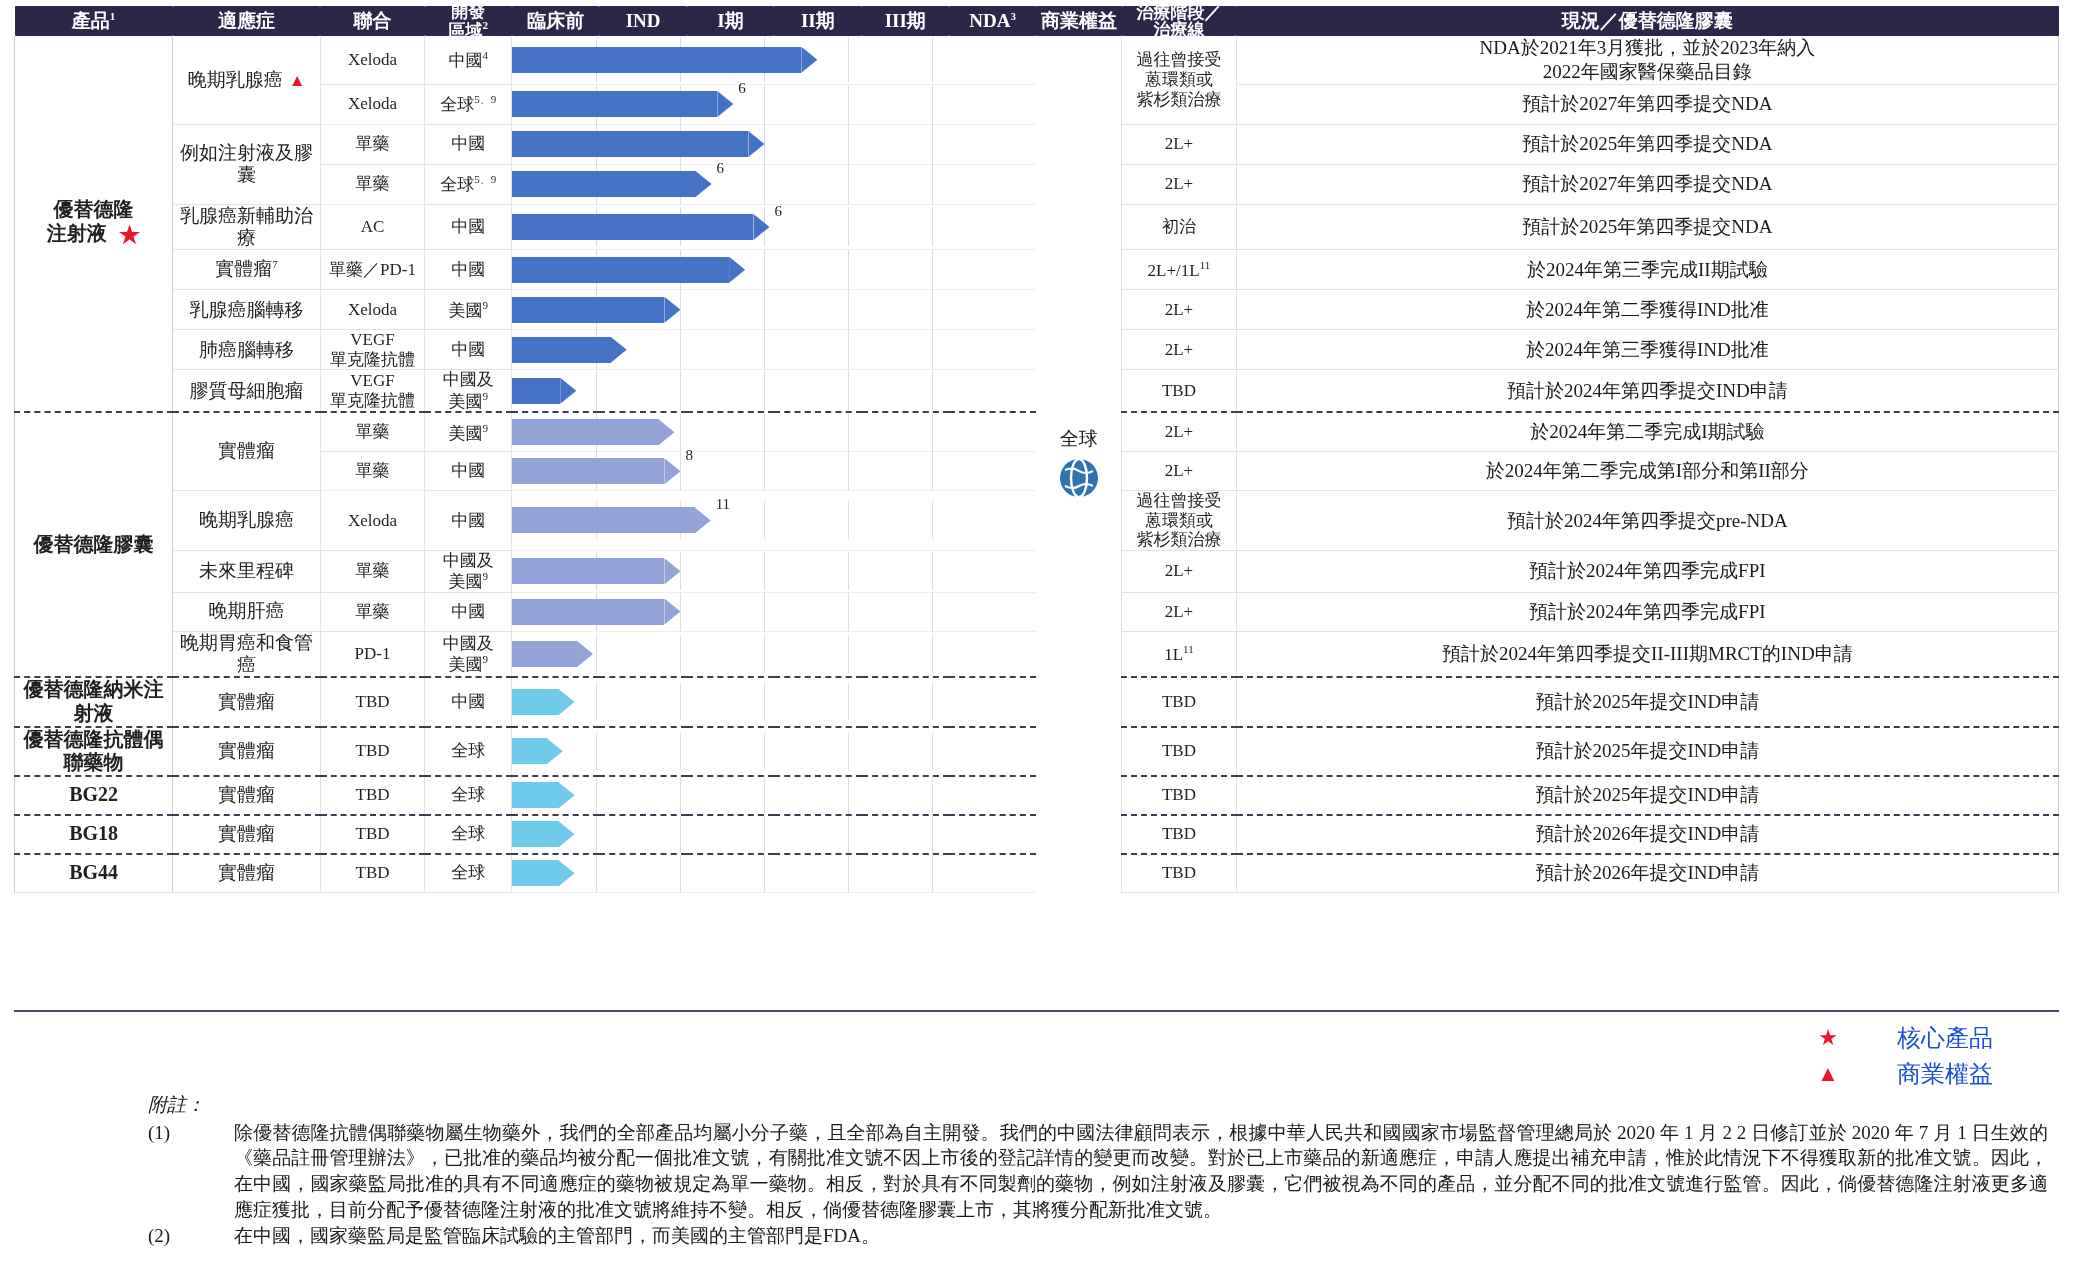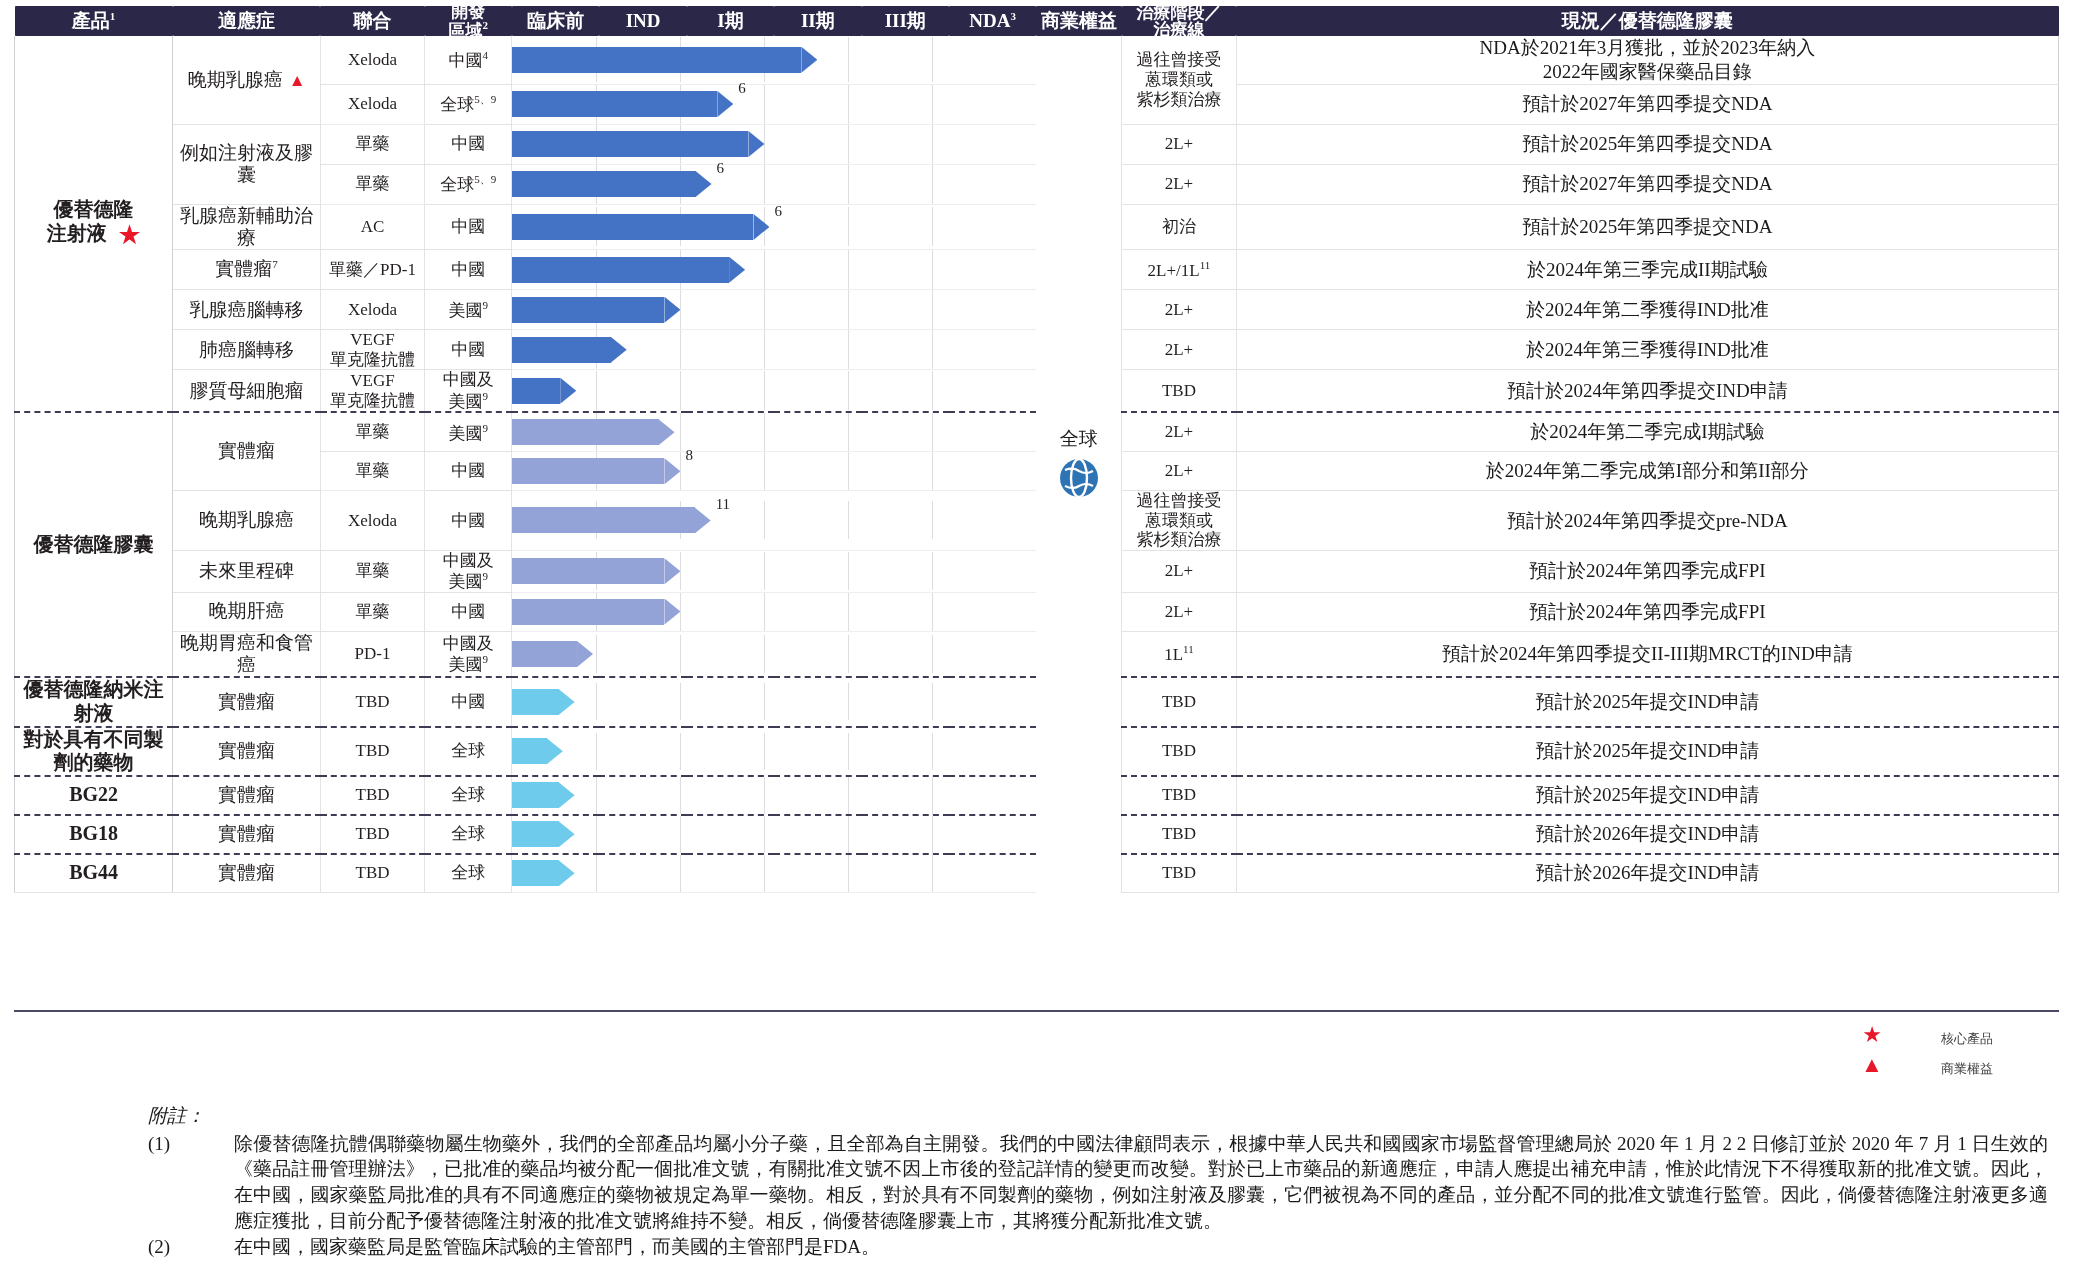--- a/index.html
+++ b/index.html
@@ -116,31 +116,31 @@
     background:#4a4a68;
   }
 
   
   #legend{
     position:absolute;right:80px;top:1022px;
     display:flex;flex-direction:column;gap:4px;
   }
   .legend-row{ display:flex;align-items:center;gap:58px; }
   .legend-row .glyph{ width:22px;text-align:center;font-size:22px;color:#e8172a;line-height:1; }
-  .legend-row .txt{ font-size:13px;color:#404040;margin-top:8px; }
+  .legend-row .txt{ font-size:24px;color:#1d4ed8; }
 
   .star{ color:#e8172a; }
   .tri{ color:#e8172a; }
 
   
   #notes{
     position:absolute;left:148px;top:1092px;width:1900px;
     font-size:19px;line-height:1.35;color:#1a1a1a;
   }
-  #notes .title{ font-style:italic; margin-bottom:2px;margin-top:11px; }
+  #notes .title{ font-style:italic; margin-bottom:2px; }
   .note{ display:flex; margin-top:1px; }
   .note .num{ width:86px; flex:0 0 86px; }
   .note .body{ flex:1; text-align:justify; }
 
   
   .prodstar{ color:#e8172a; font-size:24px; margin-left:12px; vertical-align:middle;}
   .indtri{ color:#e8172a; font-size:17px; margin-left:6px; }
 </style>
 </head>
 <body>
@@ -556,21 +556,21 @@
               <div class="bar" style="left:0;width:62.16px;">
                 <div class="body" style="width:46.16px;background:#6ecbeb;"></div>
                 <div class="head" style="left:46.16px;width:16px;background:#6ecbeb;clip-path:polygon(0 0,0 100%,100% 50%);"></div>
               </div>
             </div>
           </td>
           <td class="cell small"><span>TBD</span></td>
           <td class="mile"><span>預計於2025年提交IND申請</span></td>
         </tr>
         <tr class="dash-top" style="height: 37px;">
-          <td class="cell prod leftedge" rowspan="1"><span>對於具有不同製劑的藥物</span></td>
+          <td class="cell prod leftedge" rowspan="1"><span>優替德隆抗體偶聯藥物</span></td>
           <td class="cell ind" rowspan="1"><span>實體瘤</span></td>
           <td class="cell small"><span>TBD</span></td>
           <td class="cell small"><span>全球</span></td>
           <td class="barzone" colspan="6">
             <div class="barwrap" style="height:37px;width:504px;">
               <div style="position:absolute;left:84px;top:0;bottom:0;width:1px;background:#dcdce1;"></div>
               <div style="position:absolute;left:168px;top:0;bottom:0;width:1px;background:#dcdce1;"></div>
               <div style="position:absolute;left:252px;top:0;bottom:0;width:1px;background:#dcdce1;"></div>
               <div style="position:absolute;left:336px;top:0;bottom:0;width:1px;background:#dcdce1;"></div>
               <div style="position:absolute;left:420px;top:0;bottom:0;width:1px;background:#dcdce1;"></div>

